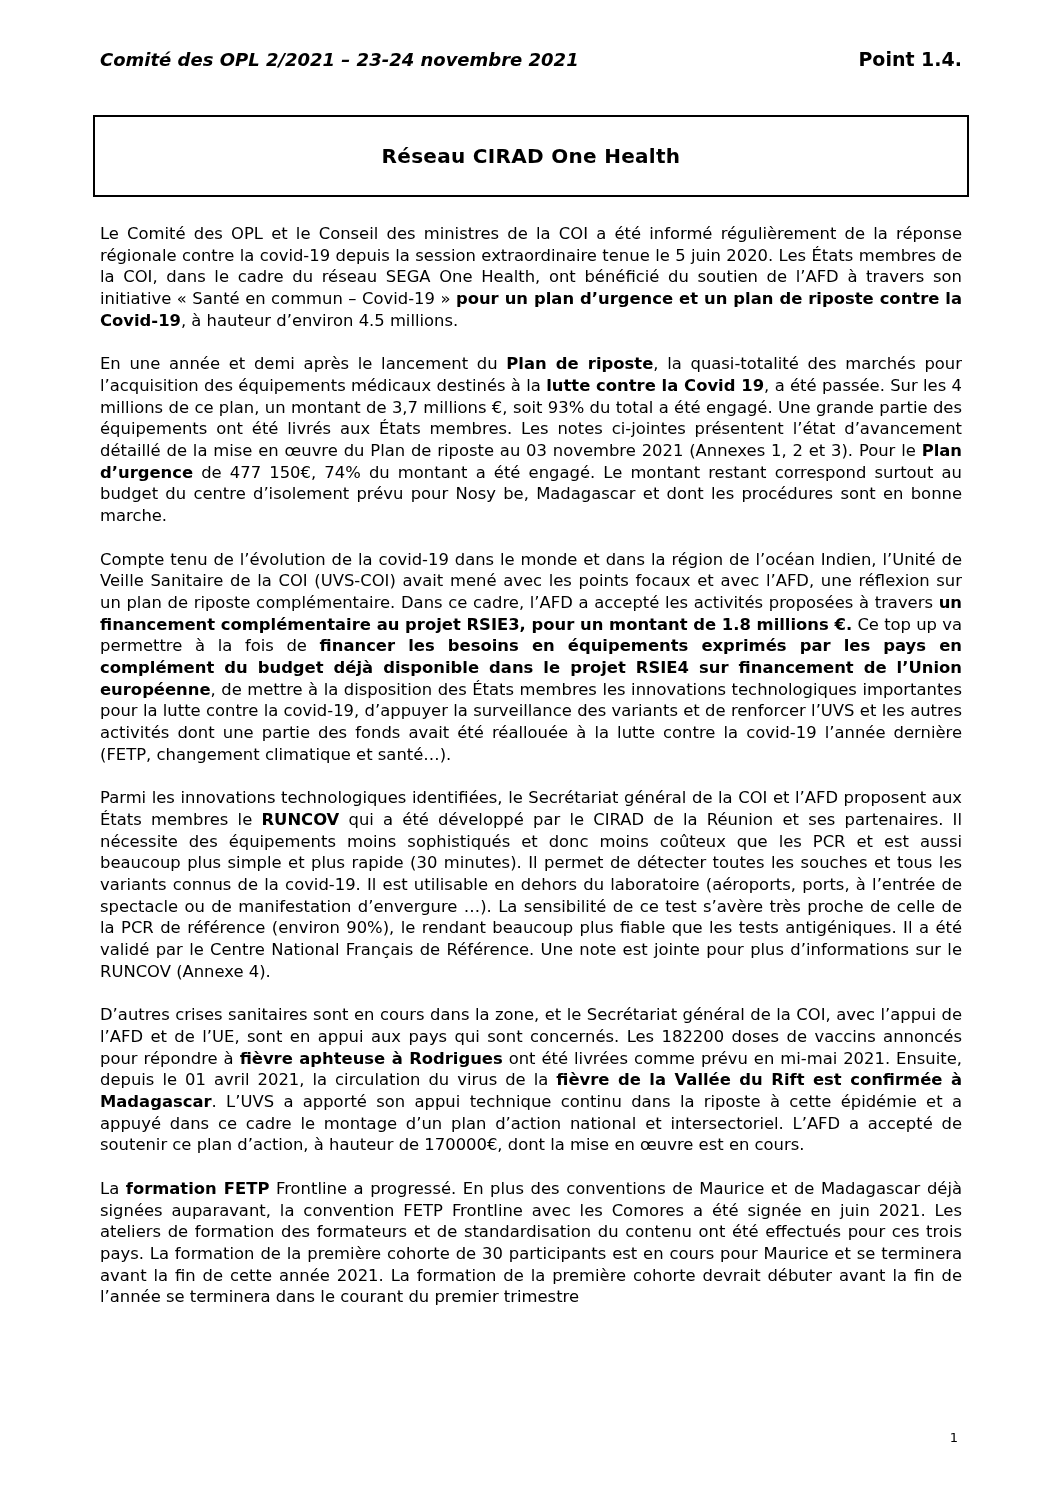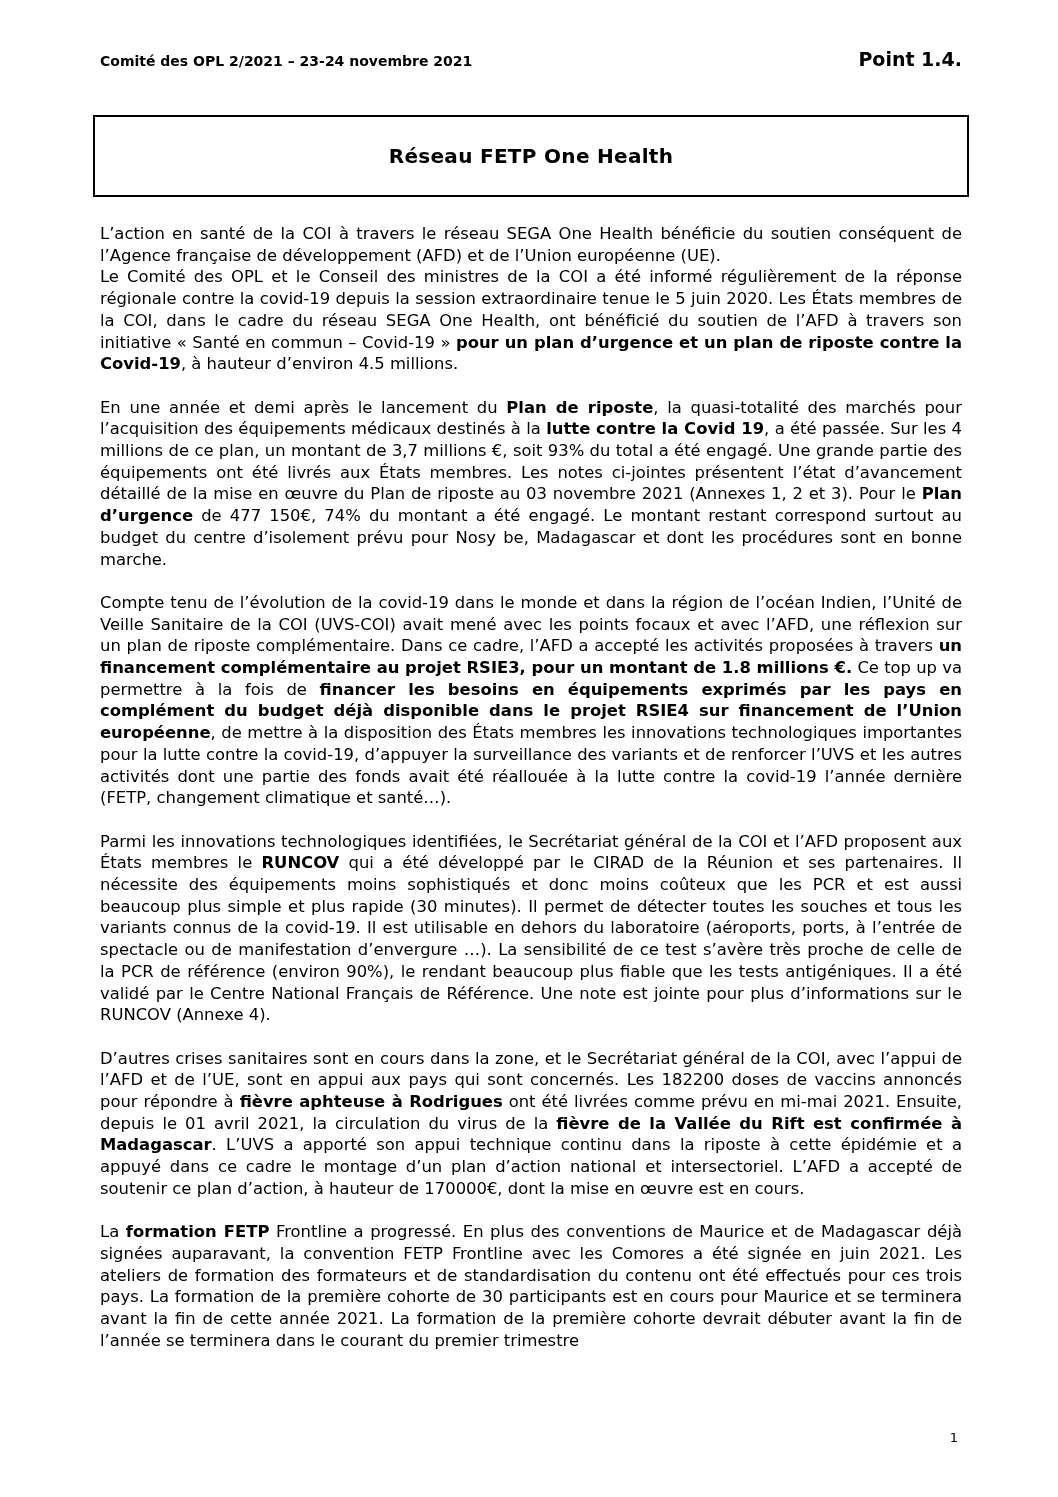--- a/index.html
+++ b/index.html
@@ -17,22 +17,23 @@
     box-sizing: border-box;
     padding: 48px 96px 0 100px;
     overflow: hidden;
   }
   .doc-header {
     display: flex;
     justify-content: space-between;
     align-items: baseline;
   }
   .header-left {
-    font-size: 14px;
+    font-size: 18px;
     font-weight: bold;
+    font-style: italic;
   }
   .header-right {
     font-size: 19px;
     font-weight: bold;
   }
   .title-box {
     margin: 45px -7px 0 -7px;
     border: 2px solid #000000;
     height: 78px;
     display: flex;
@@ -71,26 +72,25 @@
 <body>
 
 <div class="page">
 
   <header class="doc-header">
     <span class="header-left">Comité des OPL 2/2021 – 23-24 novembre 2021</span>
     <span class="header-right">Point 1.4.</span>
   </header>
 
   <div class="title-box">
-    <h1>Réseau FETP One Health</h1>
+    <h1>Réseau CIRAD One Health</h1>
   </div>
 
   <main class="body-text">
       <div class="block">
-        <p><span>L’action en santé de la COI à travers le réseau SEGA One Health bénéficie du soutien conséquent de l’Agence française de développement (AFD) et de l’Union européenne (UE).</span></p>
         <p><span>Le Comité des OPL et le Conseil des ministres de la COI a été informé régulièrement de la réponse régionale contre la covid-19 depuis la session extraordinaire tenue le 5 juin 2020. Les États membres de la COI, dans le cadre du réseau SEGA One Health, ont bénéficié du soutien de l’AFD à travers son initiative « Santé en commun – Covid-19 » </span><b>pour un plan d’urgence et un plan de riposte contre la Covid-19</b><span>, à hauteur d’environ 4.5 millions.</span></p>
       </div>
       <div class="block">
         <p><span>En une année et demi après le lancement du </span><b>Plan de riposte</b><span>, la quasi-totalité des marchés pour l’acquisition des équipements médicaux destinés à la </span><b>lutte contre la Covid 19</b><span>, a été passée. Sur les 4 millions de ce plan, un montant de 3,7 millions €, soit 93% du total a été engagé. Une grande partie des équipements ont été livrés aux États membres. Les notes ci-jointes présentent l’état d’avancement détaillé de la mise en œuvre du Plan de riposte au 03 novembre 2021 (Annexes 1, 2 et 3). Pour le </span><b>Plan d’urgence</b><span> de 477 150€, 74% du montant a été engagé. Le montant restant correspond surtout au budget du centre d’isolement prévu pour Nosy be, Madagascar et dont les procédures sont en bonne marche.</span></p>
       </div>
       <div class="block">
         <p><span>Compte tenu de l’évolution de la covid-19 dans le monde et dans la région de l’océan Indien, l’Unité de Veille Sanitaire de la COI (UVS-COI) avait mené avec les points focaux et avec l’AFD, une réflexion sur un plan de riposte complémentaire. Dans ce cadre, l’AFD a accepté les activités proposées à travers </span><b>un financement complémentaire au projet RSIE3, pour un montant de 1.8 millions €.</b><span> Ce top up va permettre à la fois de </span><b>financer les besoins en équipements exprimés par les pays en complément du budget déjà disponible dans le projet RSIE4 sur financement de l’Union européenne</b><span>, de mettre à la disposition des États membres les innovations technologiques importantes pour la lutte contre la covid-19, d’appuyer la surveillance des variants et de renforcer l’UVS et les autres activités dont une partie des fonds avait été réallouée à la lutte contre la covid-19 l’année dernière (FETP, changement climatique et santé…).</span></p>
       </div>
       <div class="block">
         <p><span>Parmi les innovations technologiques identifiées, le Secrétariat général de la COI et l’AFD proposent aux États membres le </span><b>RUNCOV</b><span> qui a été développé par le CIRAD de la Réunion et ses partenaires. Il nécessite des équipements moins sophistiqués et donc moins coûteux que les PCR et est aussi beaucoup plus simple et plus rapide (30 minutes). Il permet de détecter toutes les souches et tous les variants connus de la covid-19. Il est utilisable en dehors du laboratoire (aéroports, ports, à l’entrée de spectacle ou de manifestation d’envergure …). La sensibilité de ce test s’avère très proche de celle de la PCR de référence (environ 90%), le rendant beaucoup plus fiable que les tests antigéniques. Il a été validé par le Centre National Français de Référence. Une note est jointe pour plus d’informations sur le RUNCOV (Annexe 4).</span></p>

